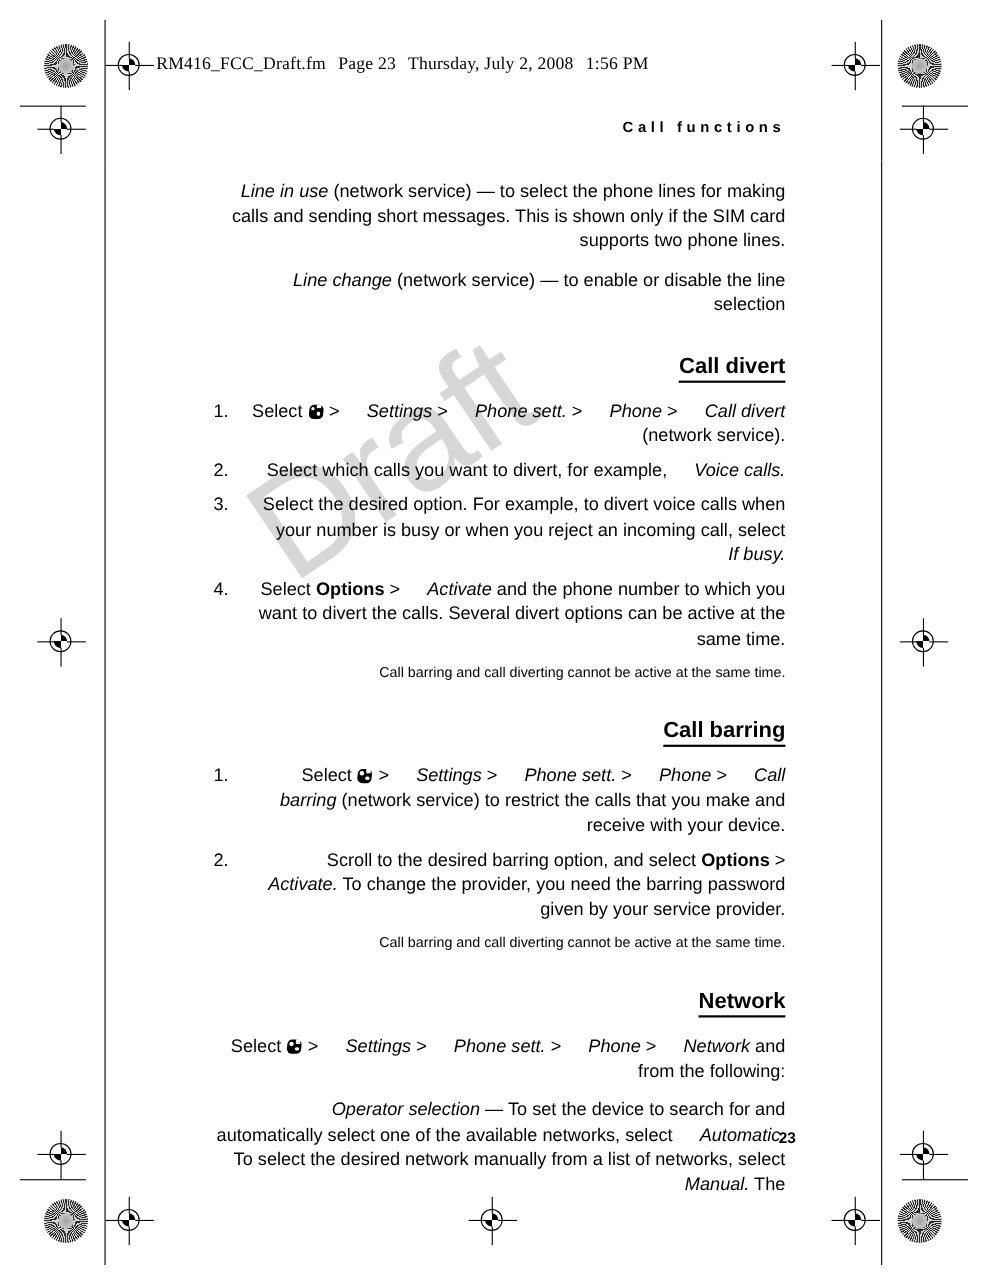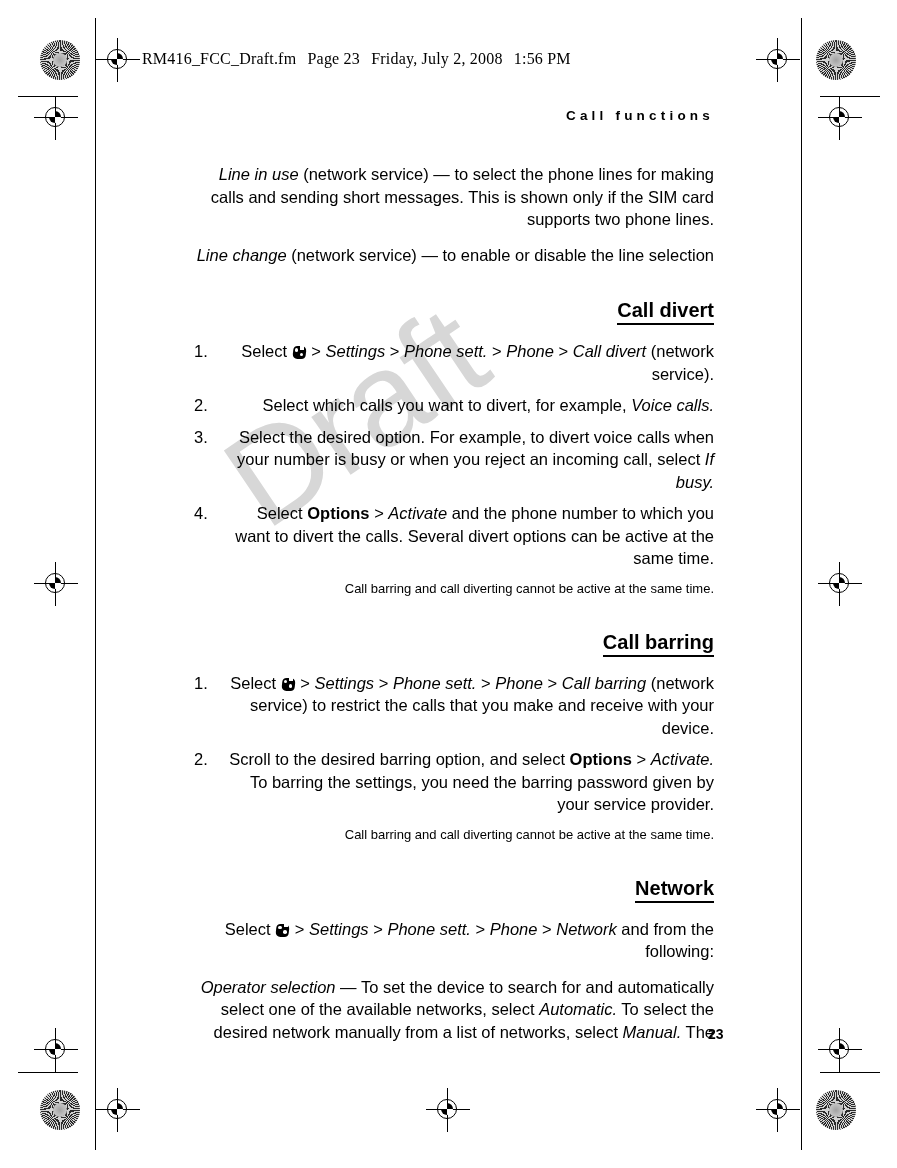--- a/index.html
+++ b/index.html
@@ -152,21 +152,21 @@
     font-size: 16.5px;
   }
 
   p.note {
     font-size: 13px;
     line-height: 18px;
     margin: 0 0 11px 0;
     color: #000;
   }
 
-  i, .it { font-style: italic; }
+  i, .it { font-style: italic; margin-left: 20px; }
   b, .bd { font-weight: 700; }
 
   
   .menu-glyph {
     display: inline-block;
     position: relative;
     width: 13px;
     height: 14px;
     vertical-align: -2px;
     margin: 0 1px;
@@ -291,21 +291,21 @@
 
   <div class="star-dot" style="left:60px; top:60px;"></div>
   <div class="star-dot" style="left:836px; top:60px;"></div>
   <div class="star-dot" style="left:60px; top:1110px;"></div>
   <div class="star-dot" style="left:836px; top:1110px;"></div>
 </div>
 
 <div id="film-header">
   <span>RM416_FCC_Draft.fm</span><span class="gap"></span>
   <span>Page 23</span><span class="gap"></span>
-  <span>Friday, July 2, 2008</span><span class="gap"></span>
+  <span>Thursday, July 2, 2008</span><span class="gap"></span>
   <span>1:56 PM</span>
 </div>
 
 <div id="watermark">Draft</div>
 
 <div id="page-body">
 
   <div class="running-header">Call functions</div>
 
   <p class="para">
@@ -345,21 +345,21 @@
     <h2 class="heading">Call barring</h2>
   </div>
 
   <ol class="steps">
     <li>
       <span class="num">1.</span>
       <span>Select </span><span class="menu-glyph"><span class="g-body"></span><span class="g-notch"></span><span class="g-d1"></span><span class="g-d2"></span></span><span> &gt; </span><i>Settings</i><span> &gt; </span><i>Phone sett.</i><span> &gt; </span><i>Phone</i><span> &gt; </span><i>Call barring</i><span> (network service) to restrict the calls that you make and receive with your device.</span>
     </li>
     <li>
       <span class="num">2.</span>
-      <span>Scroll to the desired barring option, and select </span><b>Options</b><span> &gt; </span><i>Activate.</i><span> To barring the settings, you need the barring password given by your service provider.</span>
+      <span>Scroll to the desired barring option, and select </span><b>Options</b><span> &gt; </span><i>Activate.</i><span> To change the provider, you need the barring password given by your service provider.</span>
     </li>
   </ol>
 
   <p class="note">Call barring and call diverting cannot be active at the same time.</p>
 
   <div class="heading-wrap">
     <h2 class="heading">Network</h2>
   </div>
 
   <p class="para">

